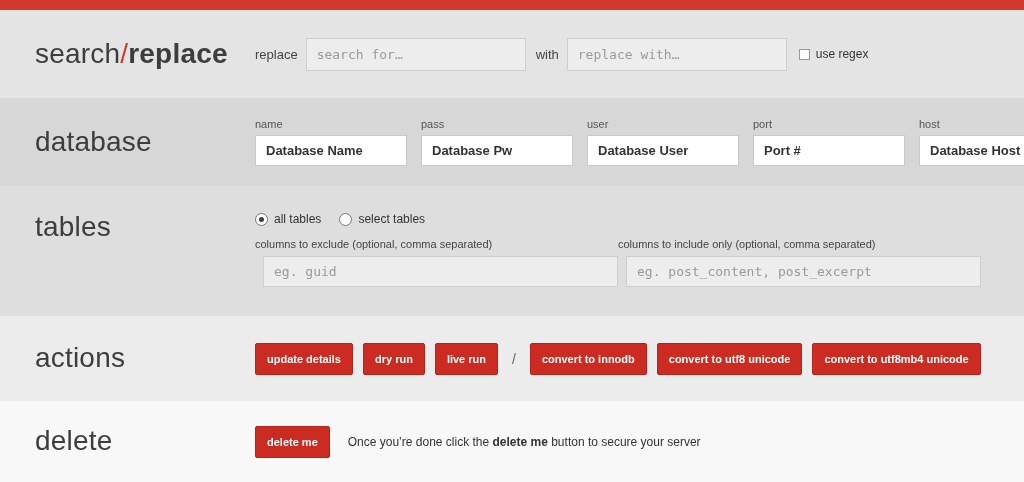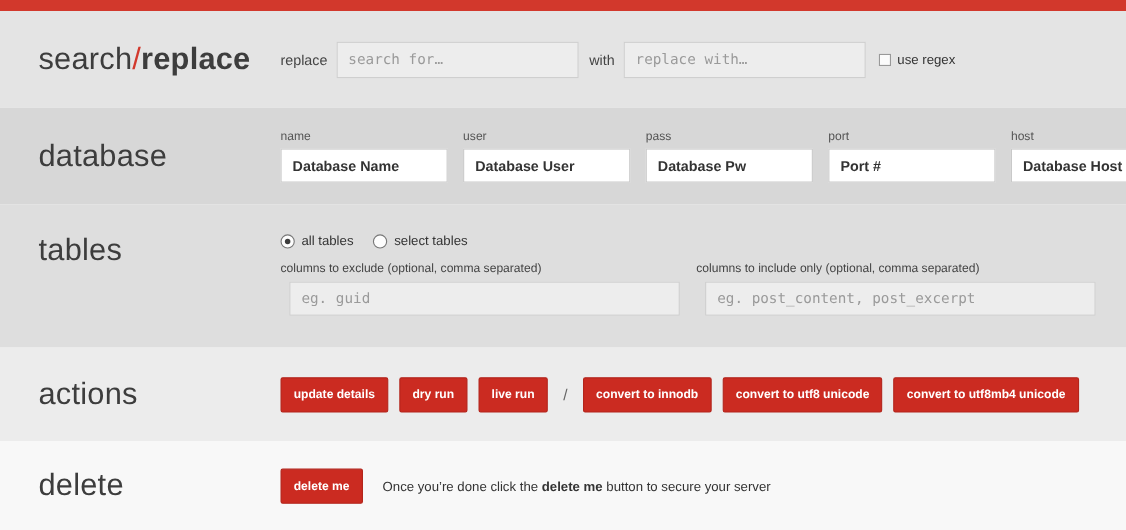--- a/index.html
+++ b/index.html
@@ -84,21 +84,21 @@
     position: relative;
   }
   .radio.checked::after {
     content: "";
     position: absolute;
     left: 3px; top: 3px; right: 3px; bottom: 3px;
     border-radius: 50%;
     background: #3c3c3c;
   }
   .radio-label { font-size: 12px; color: #333; margin: 0 18px 0 6px; }
-  .col-groups { display: flex; gap: 15px; }
+  .col-groups { display: flex; }
   .col-group { display: flex; flex-direction: column; }
   .col-label { font-size: 11px; color: #444; margin-bottom: 6px; }
   .col-input { width: 355px; height: 31px; margin-left: 8px; }
 
   
   .btn {
     background: #cb2b21;
     border: 1px solid #b3251c;
     border-radius: 2px;
     color: #ffffff;
@@ -140,26 +140,26 @@
 <div class="section sec-db">
   <div class="lead">
     <div class="heading">database</div>
   </div>
   <div class="content db-fields">
     <div class="db-field">
       <span class="field-label">name</span>
       <input class="db-input" type="text" value="Database Name" style="">
     </div>
     <div class="db-field">
+      <span class="field-label">pass</span>
+      <input class="db-input" type="text" value="Database Pw" style="">
+    </div>
+    <div class="db-field">
       <span class="field-label">user</span>
       <input class="db-input" type="text" value="Database User" style="">
-    </div>
-    <div class="db-field">
-      <span class="field-label">pass</span>
-      <input class="db-input" type="text" value="Database Pw" style="">
     </div>
     <div class="db-field">
       <span class="field-label">port</span>
       <input class="db-input" type="text" value="Port #" style="">
     </div>
     <div class="db-field">
       <span class="field-label">host</span>
       <input class="db-input" type="text" value="Database Host" style="">
     </div>
   </div>

